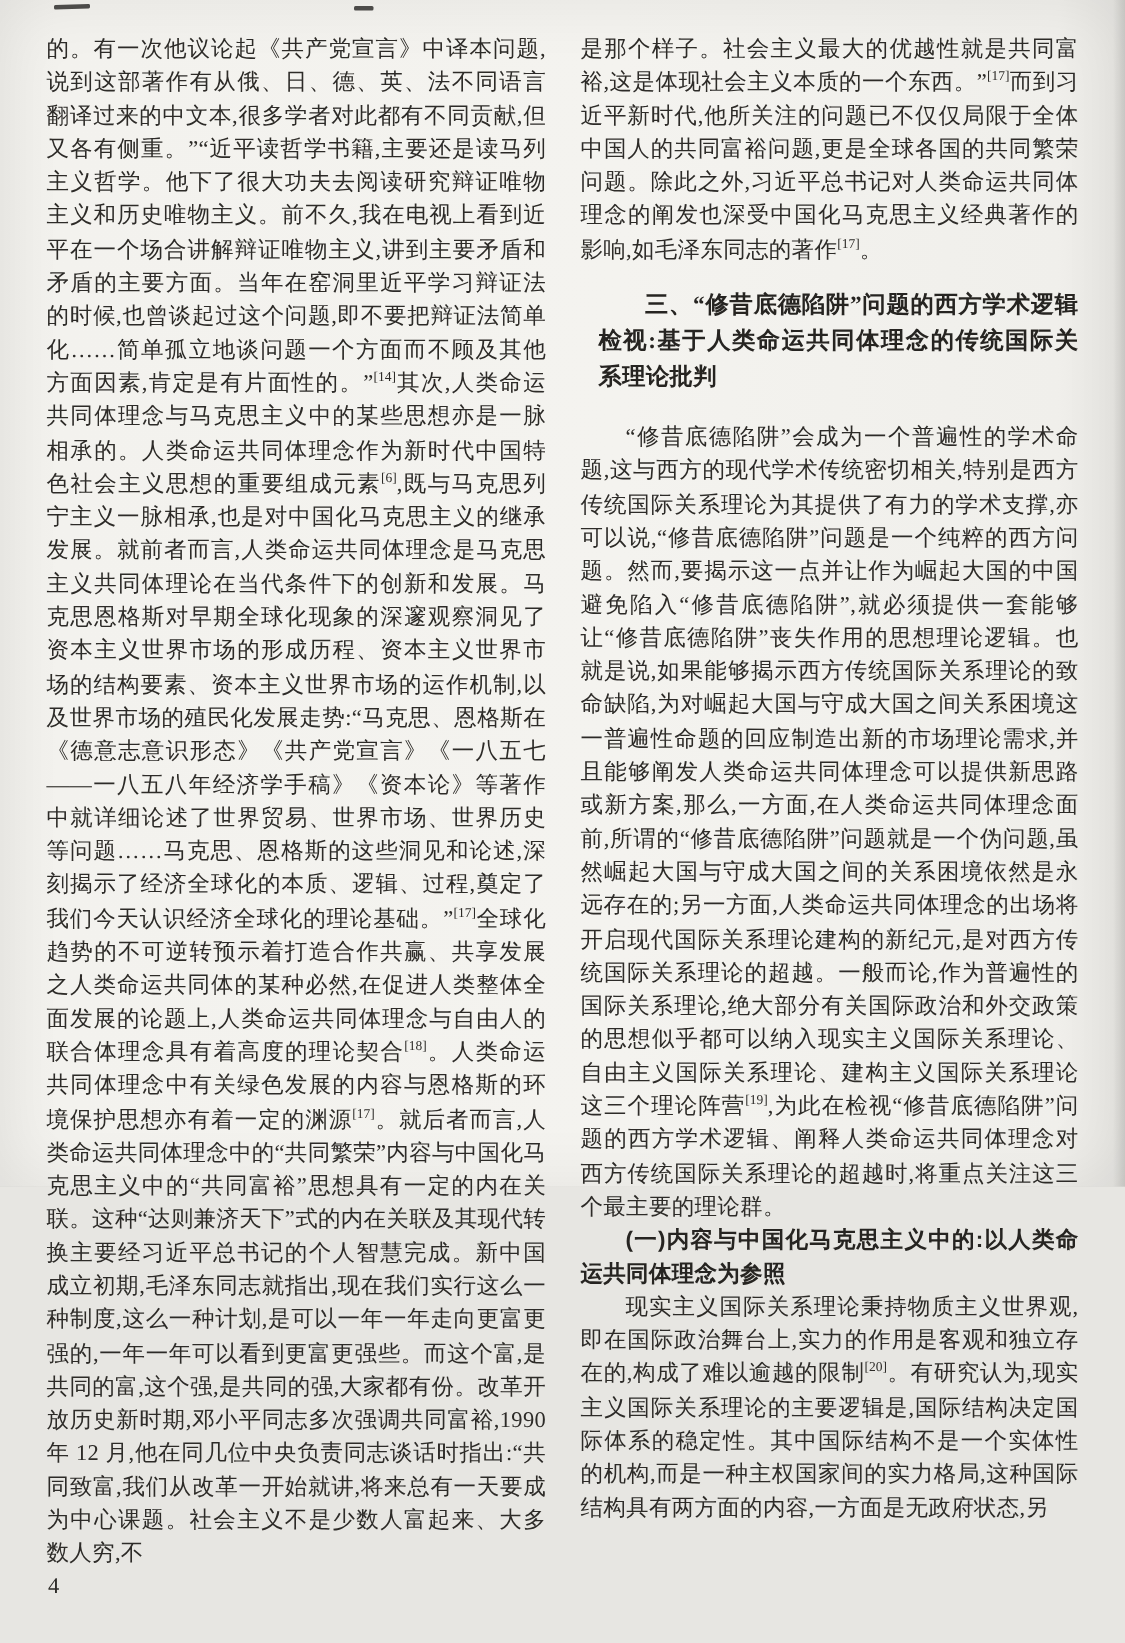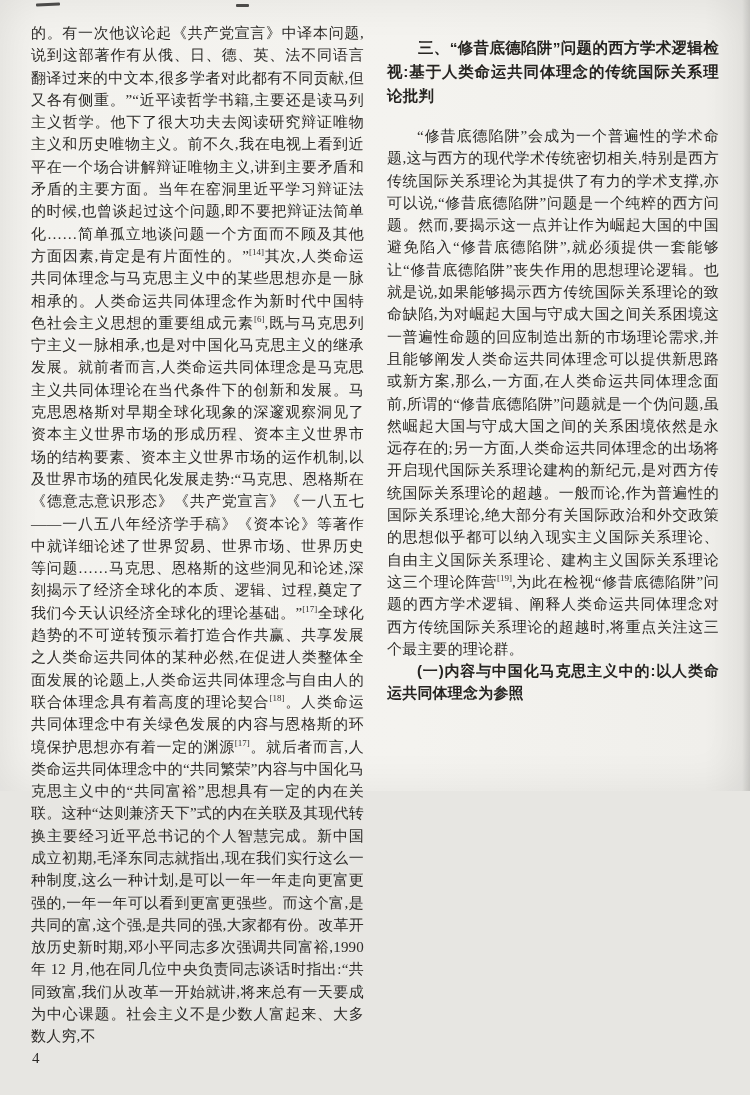--- a/index.html
+++ b/index.html
@@ -25,23 +25,23 @@
     position:absolute;top:22px;width:333px;
     text-align:justify;text-justify:inter-ideograph;
   }
   .col-left{left:31px;}
   .col-right{left:387px;width:332px;}
   p.body{
     margin:0;font-size:15px;line-height:22.3px;letter-spacing:0.2px;
   }
   p.indent{text-indent:2em;}
   h2.heading{
-    font-family:Liberation Sans, sans-serif;
+    font-family:Liberation Serif, serif;
     font-weight:700;font-size:15.5px;line-height:24px;
-    margin:14px 0 17px 0;text-indent:2em;letter-spacing:0.3px;color:#262421;
+    margin:14px 0 17px 12px;text-indent:2em;letter-spacing:0.3px;color:#262421;
     text-align:justify;
   }
   h3.subheading{
     font-family:"Liberation Sans","DejaVu Sans",sans-serif;
     font-weight:700;font-size:15px;line-height:22.3px;
     margin:0;text-indent:2em;letter-spacing:0.2px;color:#262421;
     text-align:justify;
   }
   sup.cite{font-size:9px;line-height:0;vertical-align:super;letter-spacing:0;}
   .page-number{
@@ -54,19 +54,21 @@
 <div class="page">
   <div class="edge-shade"></div>
   <div class="artifact a1"></div>
   <div class="artifact a2"></div>
 
   <div class="col col-left">
     <p class="body">的。有一次他议论起《共产党宣言》中译本问题,说到这部著作有从俄、日、德、英、法不同语言翻译过来的中文本,很多学者对此都有不同贡献,但又各有侧重。”“近平读哲学书籍,主要还是读马列主义哲学。他下了很大功夫去阅读研究辩证唯物主义和历史唯物主义。前不久,我在电视上看到近平在一个场合讲解辩证唯物主义,讲到主要矛盾和矛盾的主要方面。当年在窑洞里近平学习辩证法的时候,也曾谈起过这个问题,即不要把辩证法简单化……简单孤立地谈问题一个方面而不顾及其他方面因素,肯定是有片面性的。”<sup class="cite">[14]</sup>其次,人类命运共同体理念与马克思主义中的某些思想亦是一脉相承的。人类命运共同体理念作为新时代中国特色社会主义思想的重要组成元素<sup class="cite">[6]</sup>,既与马克思列宁主义一脉相承,也是对中国化马克思主义的继承发展。就前者而言,人类命运共同体理念是马克思主义共同体理论在当代条件下的创新和发展。马克思恩格斯对早期全球化现象的深邃观察洞见了资本主义世界市场的形成历程、资本主义世界市场的结构要素、资本主义世界市场的运作机制,以及世界市场的殖民化发展走势:“马克思、恩格斯在《德意志意识形态》《共产党宣言》《一八五七——一八五八年经济学手稿》《资本论》等著作中就详细论述了世界贸易、世界市场、世界历史等问题……马克思、恩格斯的这些洞见和论述,深刻揭示了经济全球化的本质、逻辑、过程,奠定了我们今天认识经济全球化的理论基础。”<sup class="cite">[17]</sup>全球化趋势的不可逆转预示着打造合作共赢、共享发展之人类命运共同体的某种必然,在促进人类整体全面发展的论题上,人类命运共同体理念与自由人的联合体理念具有着高度的理论契合<sup class="cite">[18]</sup>。人类命运共同体理念中有关绿色发展的内容与恩格斯的环境保护思想亦有着一定的渊源<sup class="cite">[17]</sup>。就后者而言,人类命运共同体理念中的“共同繁荣”内容与中国化马克思主义中的“共同富裕”思想具有一定的内在关联。这种“达则兼济天下”式的内在关联及其现代转换主要经习近平总书记的个人智慧完成。新中国成立初期,毛泽东同志就指出,现在我们实行这么一种制度,这么一种计划,是可以一年一年走向更富更强的,一年一年可以看到更富更强些。而这个富,是共同的富,这个强,是共同的强,大家都有份。改革开放历史新时期,邓小平同志多次强调共同富裕,1990 年 12 月,他在同几位中央负责同志谈话时指出:“共同致富,我们从改革一开始就讲,将来总有一天要成为中心课题。社会主义不是少数人富起来、大多数人穷,不</p>
   </div>
 
   <div class="col col-right">
+    <p class="body">是那个样子。社会主义最大的优越性就是共同富裕,这是体现社会主义本质的一个东西。”<sup class="cite">[17]</sup>而到习近平新时代,他所关注的问题已不仅仅局限于全体中国人的共同富裕问题,更是全球各国的共同繁荣问题。除此之外,习近平总书记对人类命运共同体理念的阐发也深受中国化马克思主义经典著作的影响,如毛泽东同志的著作<sup class="cite">[17]</sup>。</p>
     <h2 class="heading">三、“修昔底德陷阱”问题的西方学术逻辑检视:基于人类命运共同体理念的传统国际关系理论批判</h2>
     <p class="body indent">“修昔底德陷阱”会成为一个普遍性的学术命题,这与西方的现代学术传统密切相关,特别是西方传统国际关系理论为其提供了有力的学术支撑,亦可以说,“修昔底德陷阱”问题是一个纯粹的西方问题。然而,要揭示这一点并让作为崛起大国的中国避免陷入“修昔底德陷阱”,就必须提供一套能够让“修昔底德陷阱”丧失作用的思想理论逻辑。也就是说,如果能够揭示西方传统国际关系理论的致命缺陷,为对崛起大国与守成大国之间关系困境这一普遍性命题的回应制造出新的市场理论需求,并且能够阐发人类命运共同体理念可以提供新思路或新方案,那么,一方面,在人类命运共同体理念面前,所谓的“修昔底德陷阱”问题就是一个伪问题,虽然崛起大国与守成大国之间的关系困境依然是永远存在的;另一方面,人类命运共同体理念的出场将开启现代国际关系理论建构的新纪元,是对西方传统国际关系理论的超越。一般而论,作为普遍性的国际关系理论,绝大部分有关国际政治和外交政策的思想似乎都可以纳入现实主义国际关系理论、自由主义国际关系理论、建构主义国际关系理论这三个理论阵营<sup class="cite">[19]</sup>,为此在检视“修昔底德陷阱”问题的西方学术逻辑、阐释人类命运共同体理念对西方传统国际关系理论的超越时,将重点关注这三个最主要的理论群。</p>
     <h3 class="subheading">(一)内容与中国化马克思主义中的:以人类命运共同体理念为参照</h3>
+    <p class="body indent">现实主义国际关系理论秉持物质主义世界观,即在国际政治舞台上,实力的作用是客观和独立存在的,构成了难以逾越的限制<sup class="cite">[20]</sup>。有研究认为,现实主义国际关系理论的主要逻辑是,国际结构决定国际体系的稳定性。其中国际结构不是一个实体性的机构,而是一种主权国家间的实力格局,这种国际结构具有两方面的内容,一方面是无政府状态,另</p>
   </div>
 
   <div class="page-number">4</div>
 </div>
 
 </body></html>

